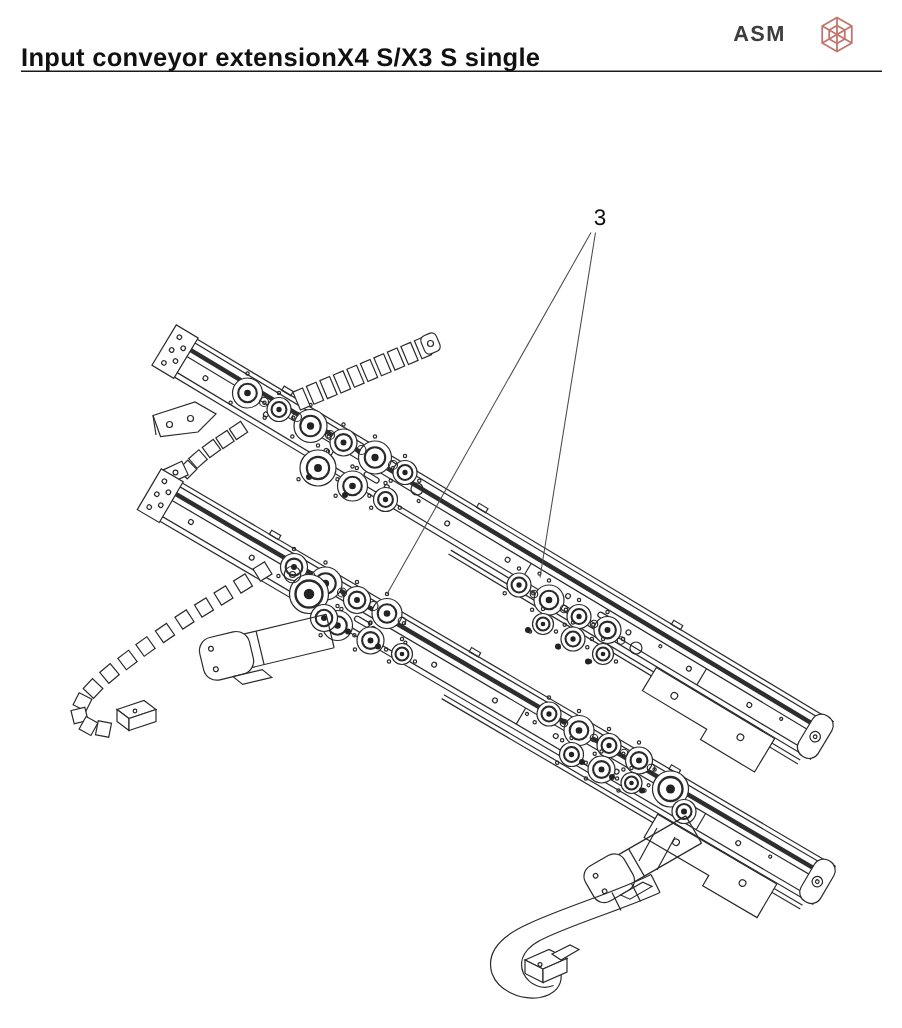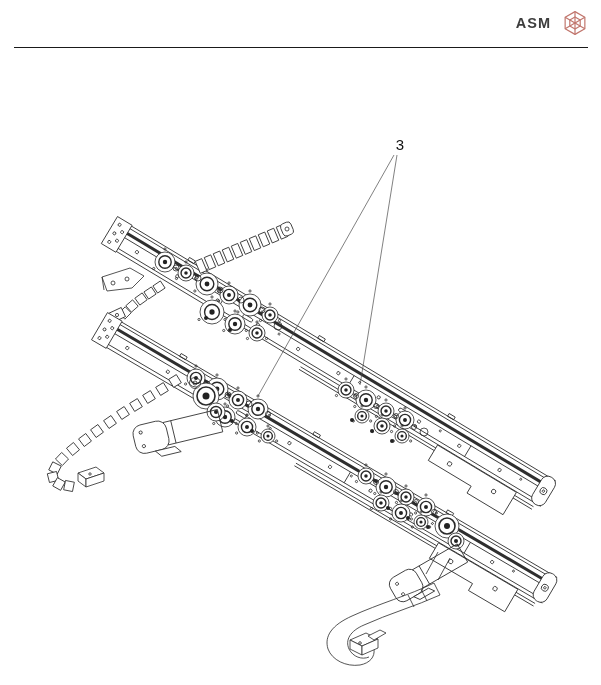--- a/index.html
+++ b/index.html
@@ -1,31 +1,32 @@
 <!DOCTYPE html>
 <html style="--logo-accent: #c1766d; --ink: #111111; --rule: #1a1a1a; --drawing-line: #2a2a2a; --leader-line: #4a4a4a; --belt: #2e2e2e;"><head>
 <meta charset="utf-8">
 <style>
   html,body{margin:0;padding:0;background:#fff;}
   .page{position:relative;width:601px;height:685px;background:#fff;overflow:hidden;
         font-family:"Liberation Sans","DejaVu Sans",sans-serif;}
   .page-title{position:absolute;left:14px;top:29px;margin:0;font-size:17px;font-weight:700;
         letter-spacing:.2px;color:var(--ink,#111);white-space:nowrap;z-index:2;}
   .rule{position:absolute;left:14px;right:13px;top:47px;border-top:1.7px solid var(--rule,#1a1a1a);z-index:2;}
-  .brand{position:absolute;top:10px;right:13px;display:flex;align-items:center;gap:11px;z-index:2;}
+  .brand{position:absolute;top:10px;right:30px;display:flex;align-items:center;gap:21px;z-index:2;}
   .brand-name{font-size:14.5px;font-weight:600;letter-spacing:1px;color:#3d3d3d;}
   .logo-icon{color:var(--logo-accent,#c1766d);display:block;}
   #drawing{position:absolute;left:0;top:0;z-index:1;}
   #callout-text{font-family:"Liberation Sans","DejaVu Sans",sans-serif;}
 </style>
 </head>
 <body>
 
 <div class="page">
 
+  <h1 class="page-title">Input conveyor extensionX4 S/X3 S single</h1>
 
   <div class="brand">
     <span class="brand-name">ASM</span>
     <svg class="logo-icon" viewBox="0 0 24 24" width="26" height="26" aria-hidden="true">
       <g fill="none" stroke="currentColor" stroke-width="1.1" stroke-linejoin="round">
         <polygon points="12,1.5 21.1,6.75 21.1,17.25 12,22.5 2.9,17.25 2.9,6.75"></polygon>
         <polyline points="12,1.5 12,12 21.1,6.75"></polyline>
         <polyline points="2.9,6.75 12,12 12,22.5"></polyline>
         <polyline points="21.1,17.25 12,12 2.9,17.25"></polyline>
         <polygon points="12,6.5 16.8,9.25 16.8,14.75 12,17.5 7.2,14.75 7.2,9.25"></polygon>

